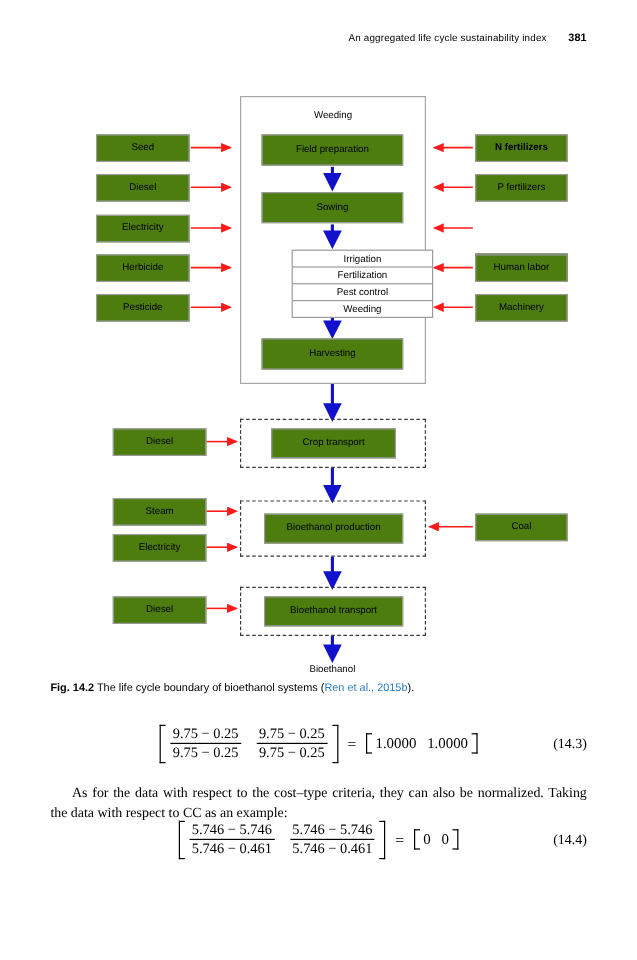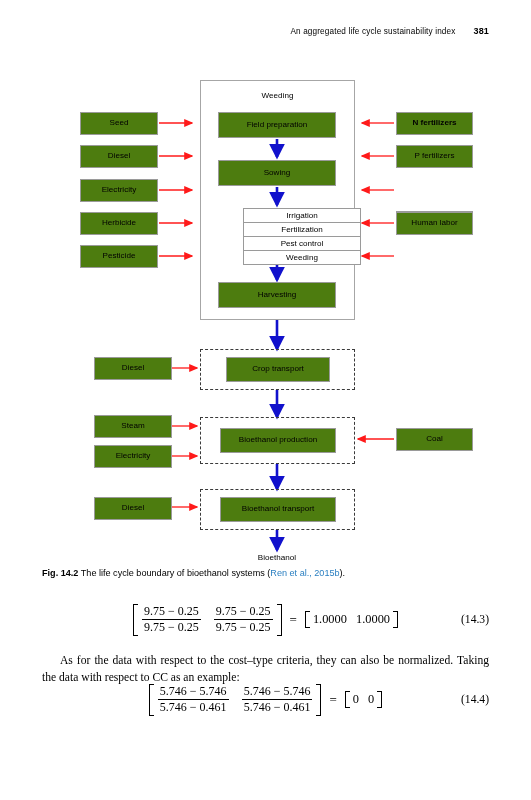--- a/index.html
+++ b/index.html
@@ -290,20 +290,21 @@
   <div class="box" style="left:80px; top:112px; width:78px; height:23px;">Seed</div>
   <div class="box" style="left:80px; top:145px; width:78px; height:23px;">Diesel</div>
   <div class="box" style="left:80px; top:179px; width:78px; height:23px;">Electricity</div>
   <div class="box" style="left:80px; top:212px; width:78px; height:23px;">Herbicide</div>
   <div class="box" style="left:80px; top:245px; width:78px; height:23px;">Pesticide</div>
 
   <div class="box" style="left:396px; top:112px; width:77px; height:23px;font-weight:bold;">N fertilizers</div>
   <div class="box" style="left:396px; top:145px; width:77px; height:23px;">P fertilizers</div>
   <div class="box" style="left:396px; top:179px; width:77px; height:23px;margin-top:32px;">K₂O fertilizer</div>
   <div class="box" style="left:396px; top:212px; width:77px; height:23px;">Human labor</div>
+  <div class="box" style="left:396px; top:245px; width:77px; height:23px;">Machinery</div>
 
   <div class="dashed-box" style="left:200px; top:349px; width:155px; height:41px;"></div>
   <div class="box" style="left:226px; top:357px; width:104px; height:25px;">
     <span>Crop transport</span>
   </div>
   <div class="box" style="left:94px; top:357px; width:78px; height:23px;">Diesel</div>
 
   <div class="dashed-box" style="left:200px; top:417px; width:155px; height:47px;"></div>
   <div class="box" style="left:220px; top:428px; width:116px; height:25px;">
     <span>Bioethanol production</span>

